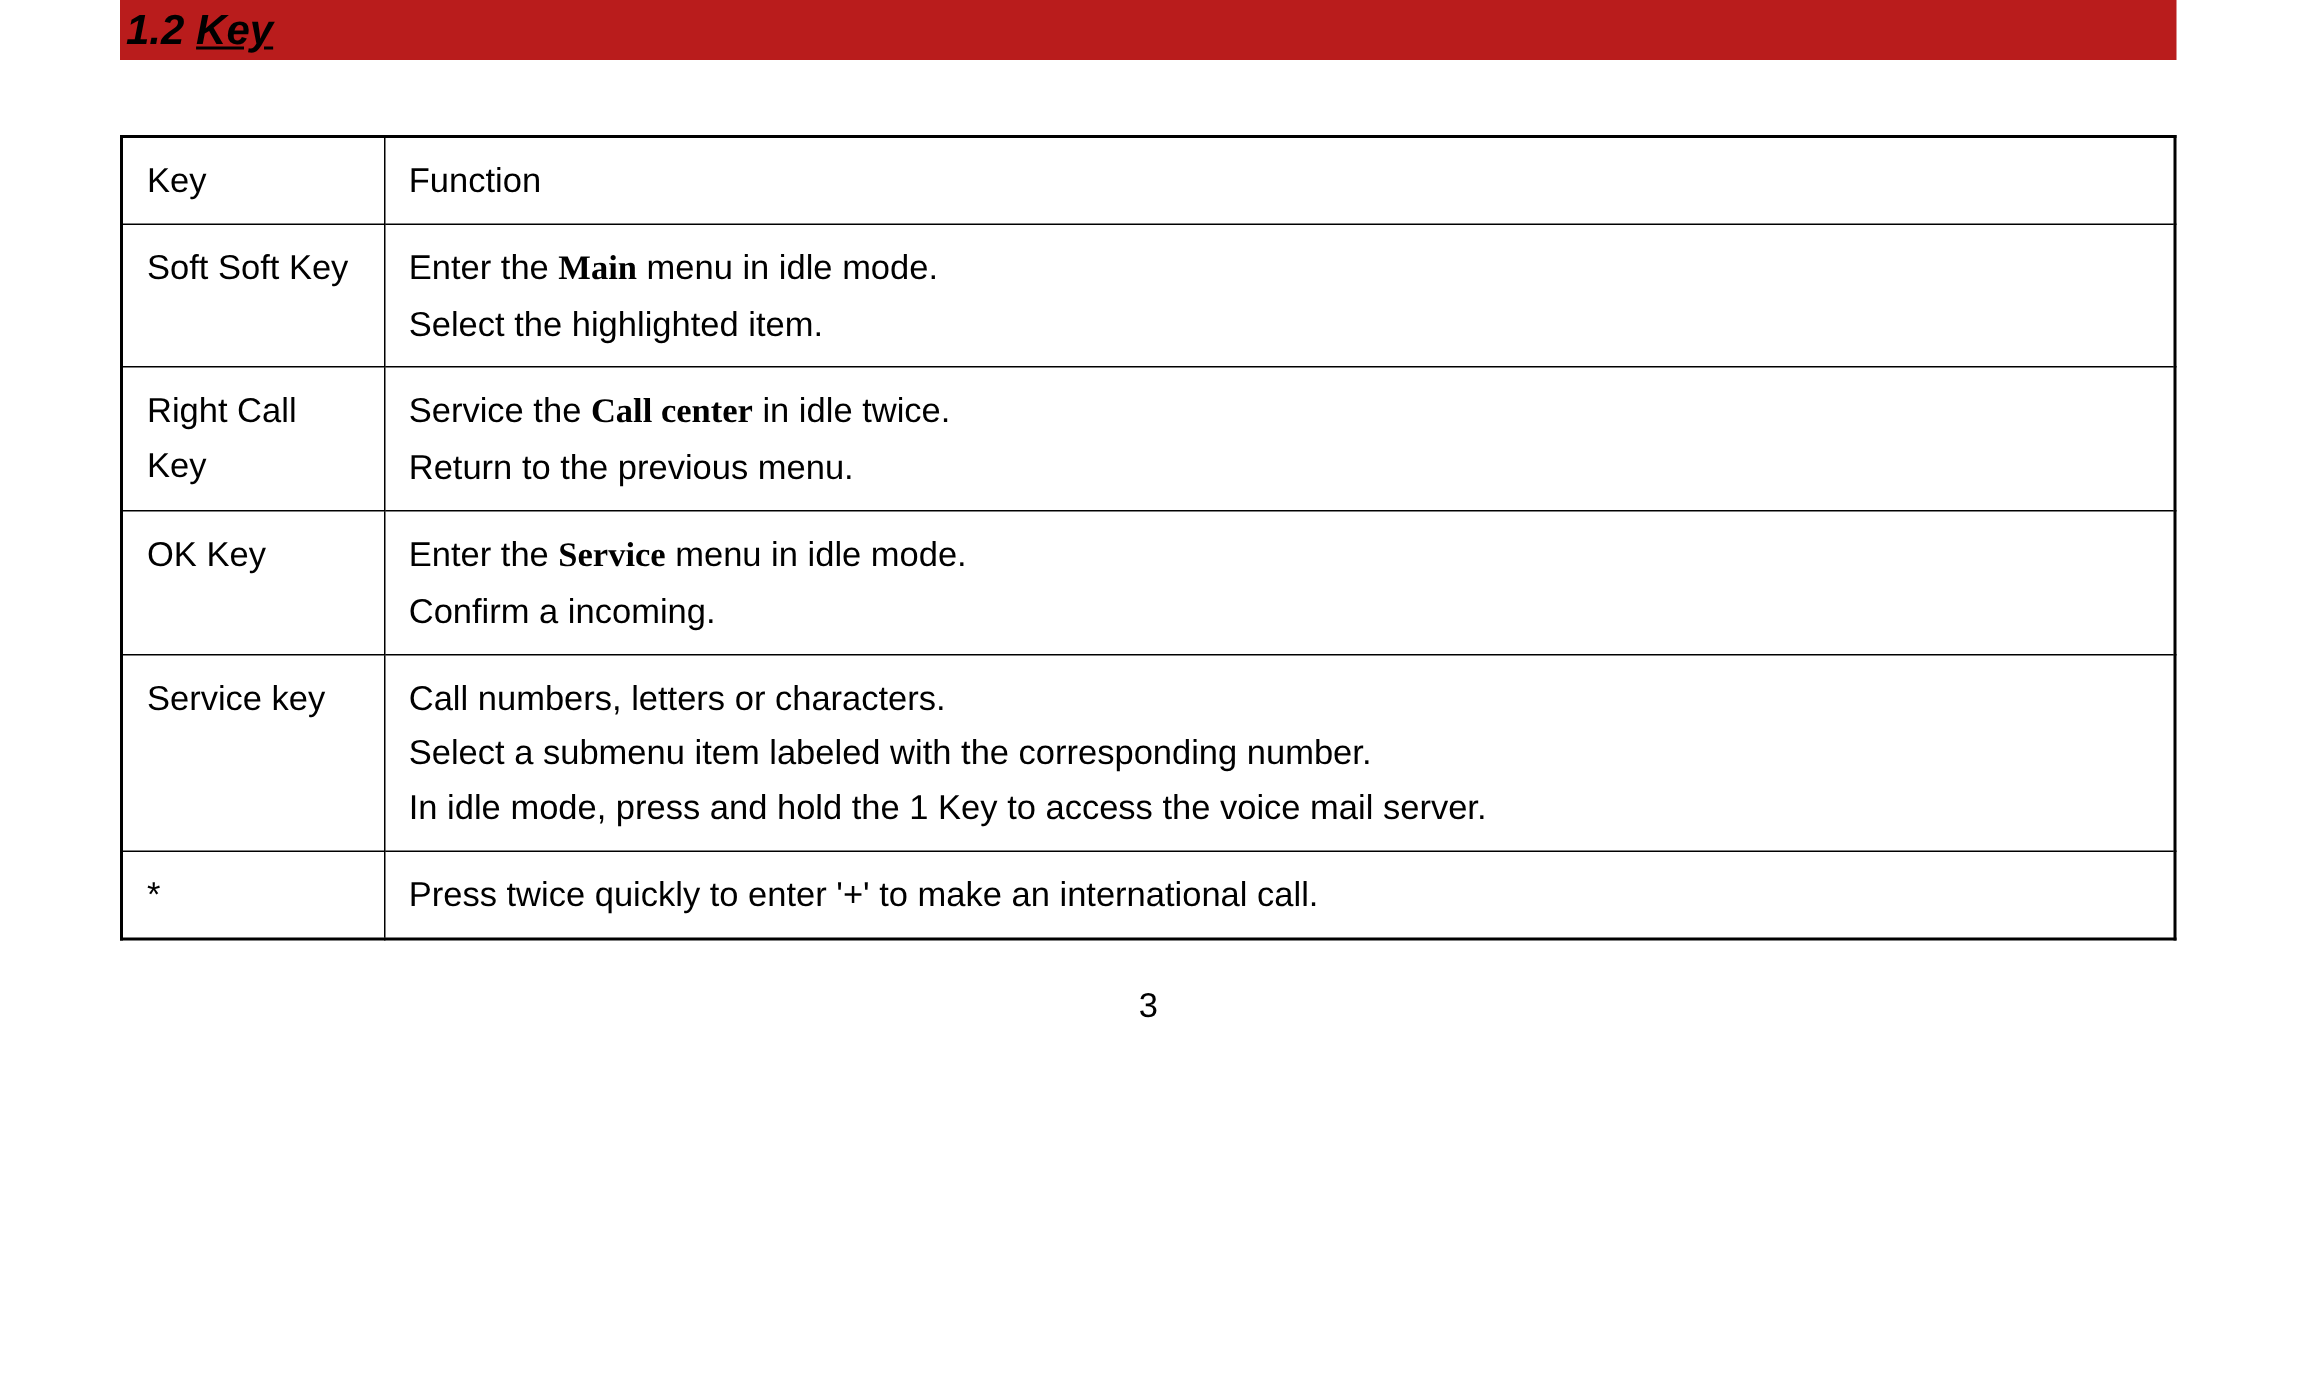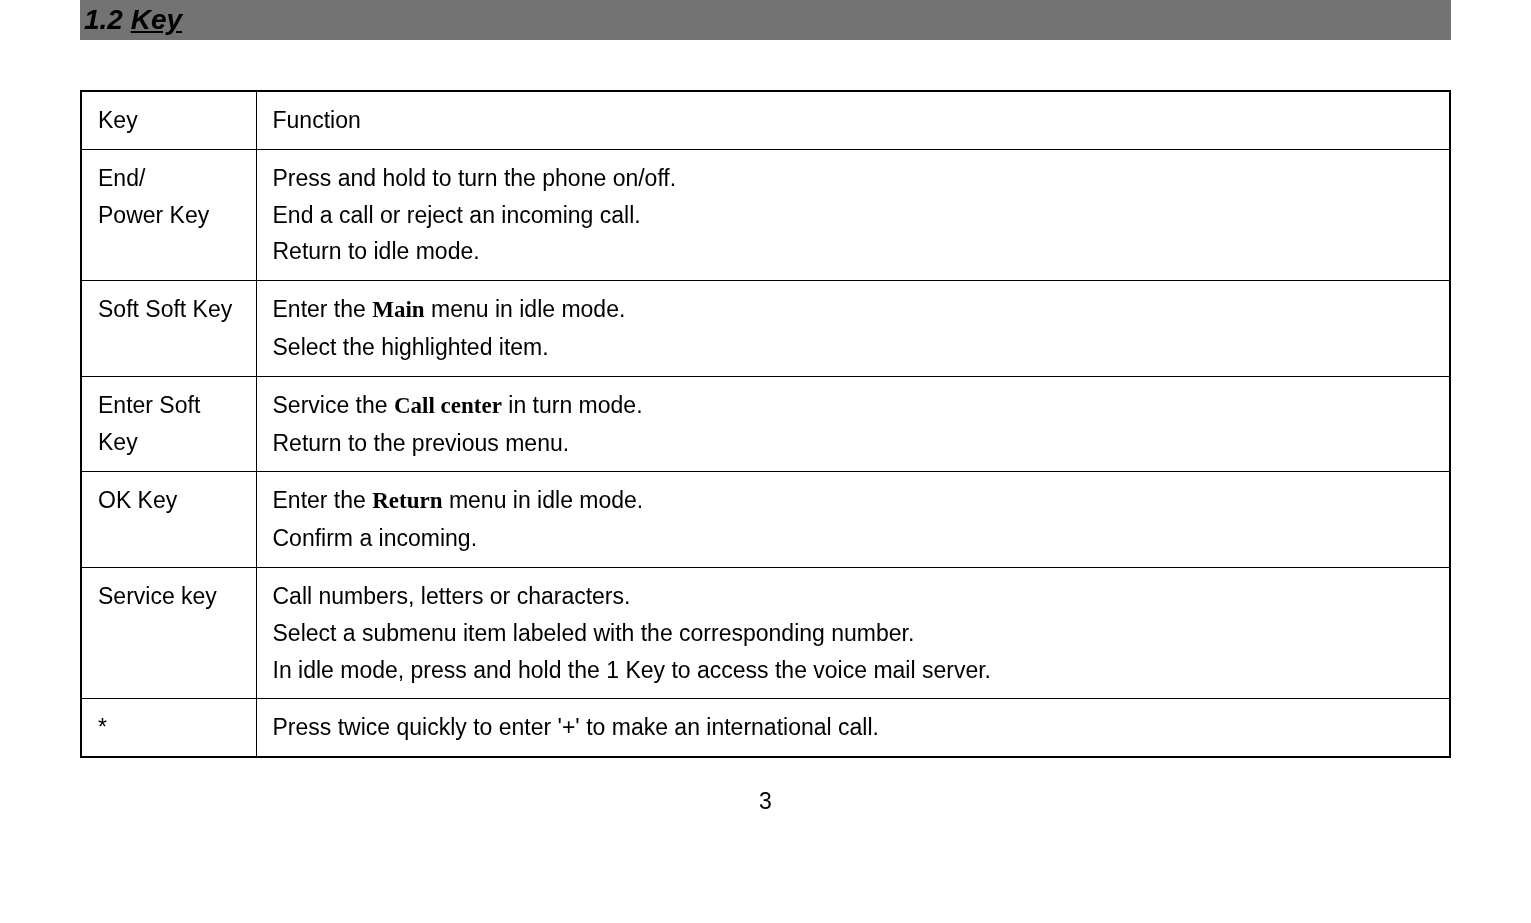--- a/index.html
+++ b/index.html
@@ -11,21 +11,21 @@
       font-family: Arial, Helvetica, sans-serif;
       background: #ffffff;
       padding: 0;
       width: 1531px;
     }
     .page-container {
       width: 100%;
       padding: 0 80px;
     }
     .section-header {
-      background: #737373;
+      background: #b91c1c;
       font-size: 28px;
       font-weight: bold;
       padding: 4px 0 4px 4px;
       margin-bottom: 50px;
       font-style: italic;
     }
     .section-header .underline {
       text-decoration: underline;
     }
     table {
@@ -66,59 +66,48 @@
   </h2>
 
   <table>
     <tbody>
         <tr>
       <td class="key-col">Key</td>
       <td class="function-col">Function</td>
     </tr>
 
 
-    <tr>
-      <td class="key-col">
-        <div>End/</div>
-        <div>Power Key</div>
-      </td>
-      <td class="function-col">
-        <div>Press and hold to turn the phone on/off.</div>
-        <div>End a call or reject an incoming call.</div>
-        <div>Return to idle mode.</div>
-      </td>
-    </tr>
 
     <tr>
       <td class="key-col">
         <div>Soft Soft Key</div>
       </td>
       <td class="function-col">
         <div><span>Enter the </span><span class="bold">Main</span><span> menu in idle mode.</span></div>
         <div>Select the highlighted item.</div>
       </td>
     </tr>
 
     <tr>
       <td class="key-col">
-        <div>Enter Soft</div>
+        <div>Right Call</div>
         <div>Key</div>
       </td>
       <td class="function-col">
-        <div><span>Service the </span><span class="bold">Call center</span><span> in turn mode.</span></div>
+        <div><span>Service the </span><span class="bold">Call center</span><span> in idle twice.</span></div>
         <div>Return to the previous menu.</div>
       </td>
     </tr>
 
     <tr>
       <td class="key-col">
         <div>OK Key</div>
       </td>
       <td class="function-col">
-        <div><span>Enter the </span><span class="bold">Return</span><span> menu in idle mode.</span></div>
+        <div><span>Enter the </span><span class="bold">Service</span><span> menu in idle mode.</span></div>
         <div>Confirm a incoming.</div>
       </td>
     </tr>
 
     <tr>
       <td class="key-col">
         <div>Service key</div>
       </td>
       <td class="function-col">
         <div>Call numbers, letters or characters.</div>

